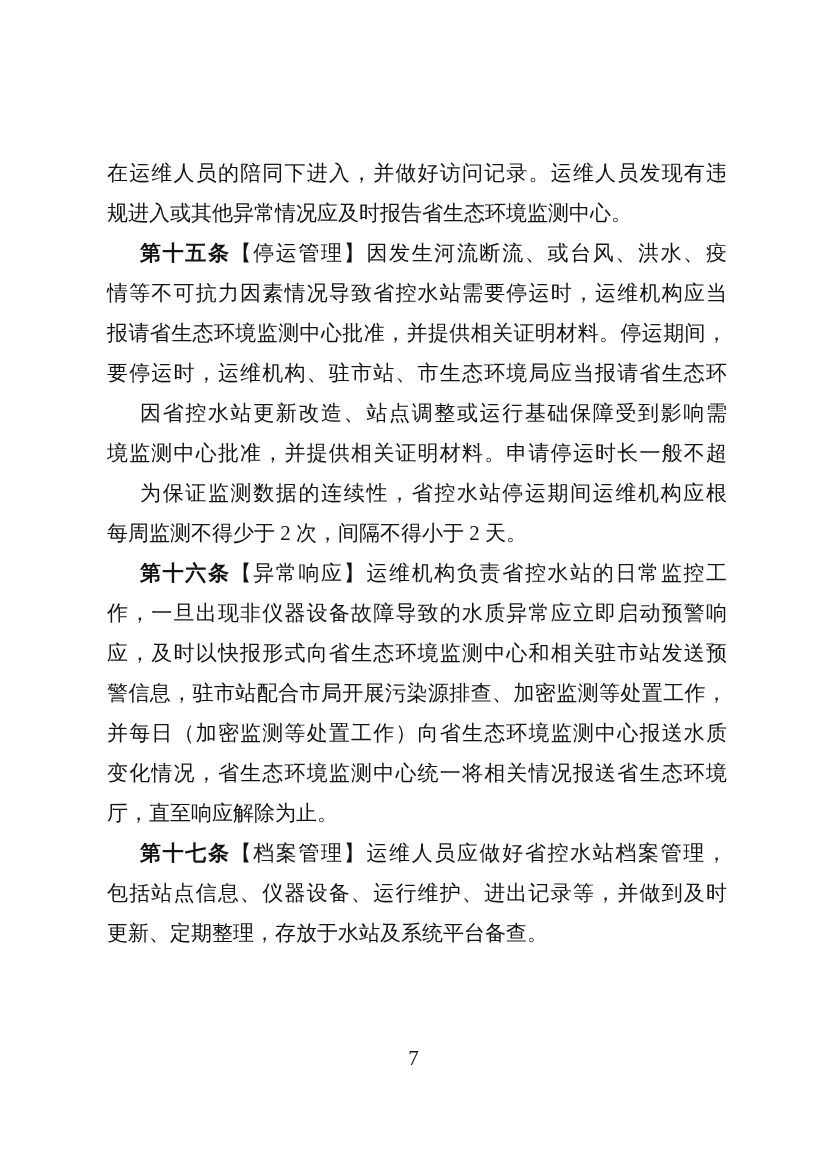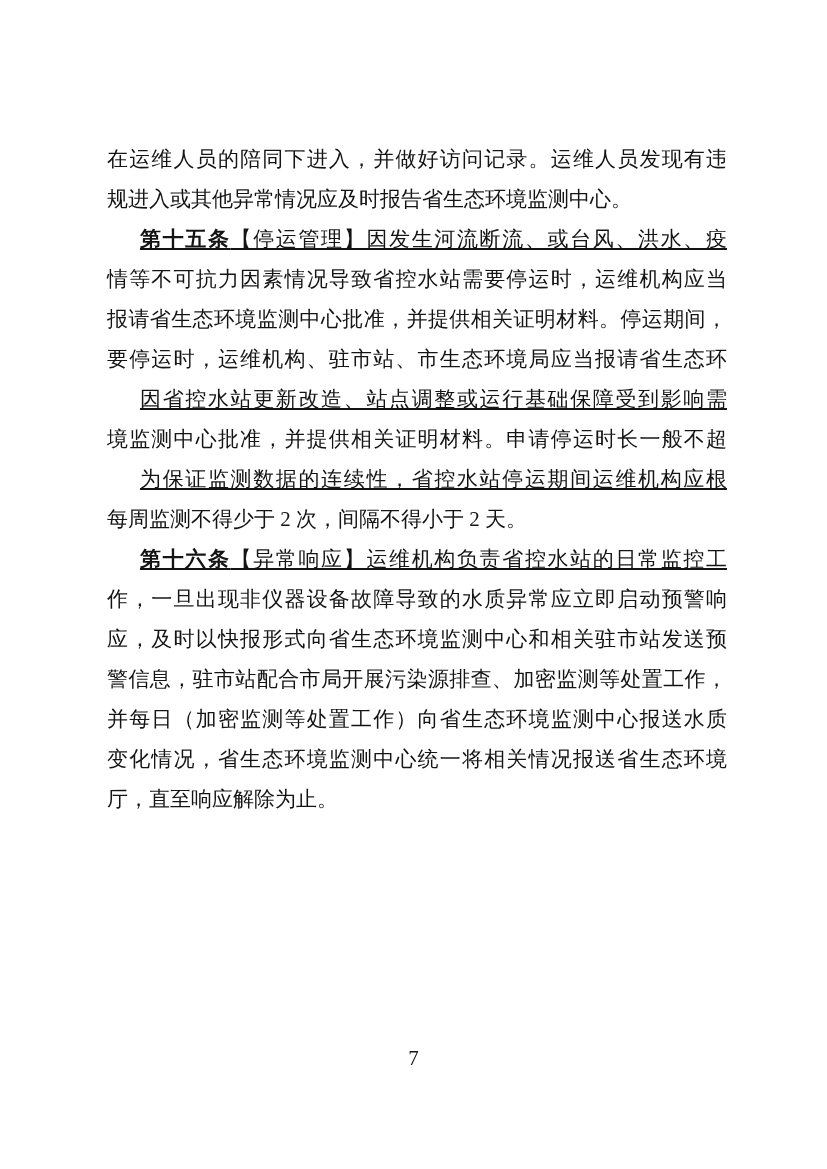--- a/index.html
+++ b/index.html
@@ -8,34 +8,34 @@
     width: 827px;
     height: 1169px;
     background: #ffffff;
     font-family: "Liberation Serif", "DejaVu Serif", serif;
     color: #141414;
     overflow: hidden;
   }
   .doc-body {
     position: absolute;
     left: 107px;
-    top: 139px;
+    top: 153px;
     width: 620px;
     font-size: 21px;
     line-height: 40px;
   }
   .paragraph { margin: 0; padding: 0; }
   .line {
     height: 40px;
     text-align: justify;
     text-align-last: justify;
     overflow: visible;
   }
   .line.final { text-align-last: left; }
-  .line.indent { padding-left: 33px; text-decoration: underline; }
+  .line.indent { padding-left: 33px; }
   .line strong { font-weight: bold; }
   .footer {
     position: absolute;
     top: 1046px;
     left: 0;
     width: 100%;
     text-align: center;
     font-size: 21px;
     line-height: 24px;
     color: #141414;
@@ -66,15 +66,20 @@
       </div>
       <div class="paragraph">
         <div class="line indent"><strong>第十六条</strong><span>【异常响应】运维机构负责省控水站的日常监控工</span></div>
         <div class="line"><span>作，一旦出现非仪器设备故障导致的水质异常应立即启动预警响</span></div>
         <div class="line"><span>应，及时以快报形式向省生态环境监测中心和相关驻市站发送预</span></div>
         <div class="line"><span>警信息，驻市站配合市局开展污染源排查、加密监测等处置工作，</span></div>
         <div class="line"><span>并每日（加密监测等处置工作）向省生态环境监测中心报送水质</span></div>
         <div class="line"><span>变化情况，省生态环境监测中心统一将相关情况报送省生态环境</span></div>
         <div class="line final"><span>厅，直至响应解除为止。</span></div>
       </div>
+      <div class="paragraph">
+        <div class="line indent"><strong>第十七条</strong><span>【档案管理】运维人员应做好省控水站档案管理，</span></div>
+        <div class="line"><span>包括站点信息、仪器设备、运行维护、进出记录等，并做到及时</span></div>
+        <div class="line final"><span>更新、定期整理，存放于水站及系统平台备查。</span></div>
+      </div>
     </div>
   <div class="footer">7</div>
 </div>
 
 </body></html>

